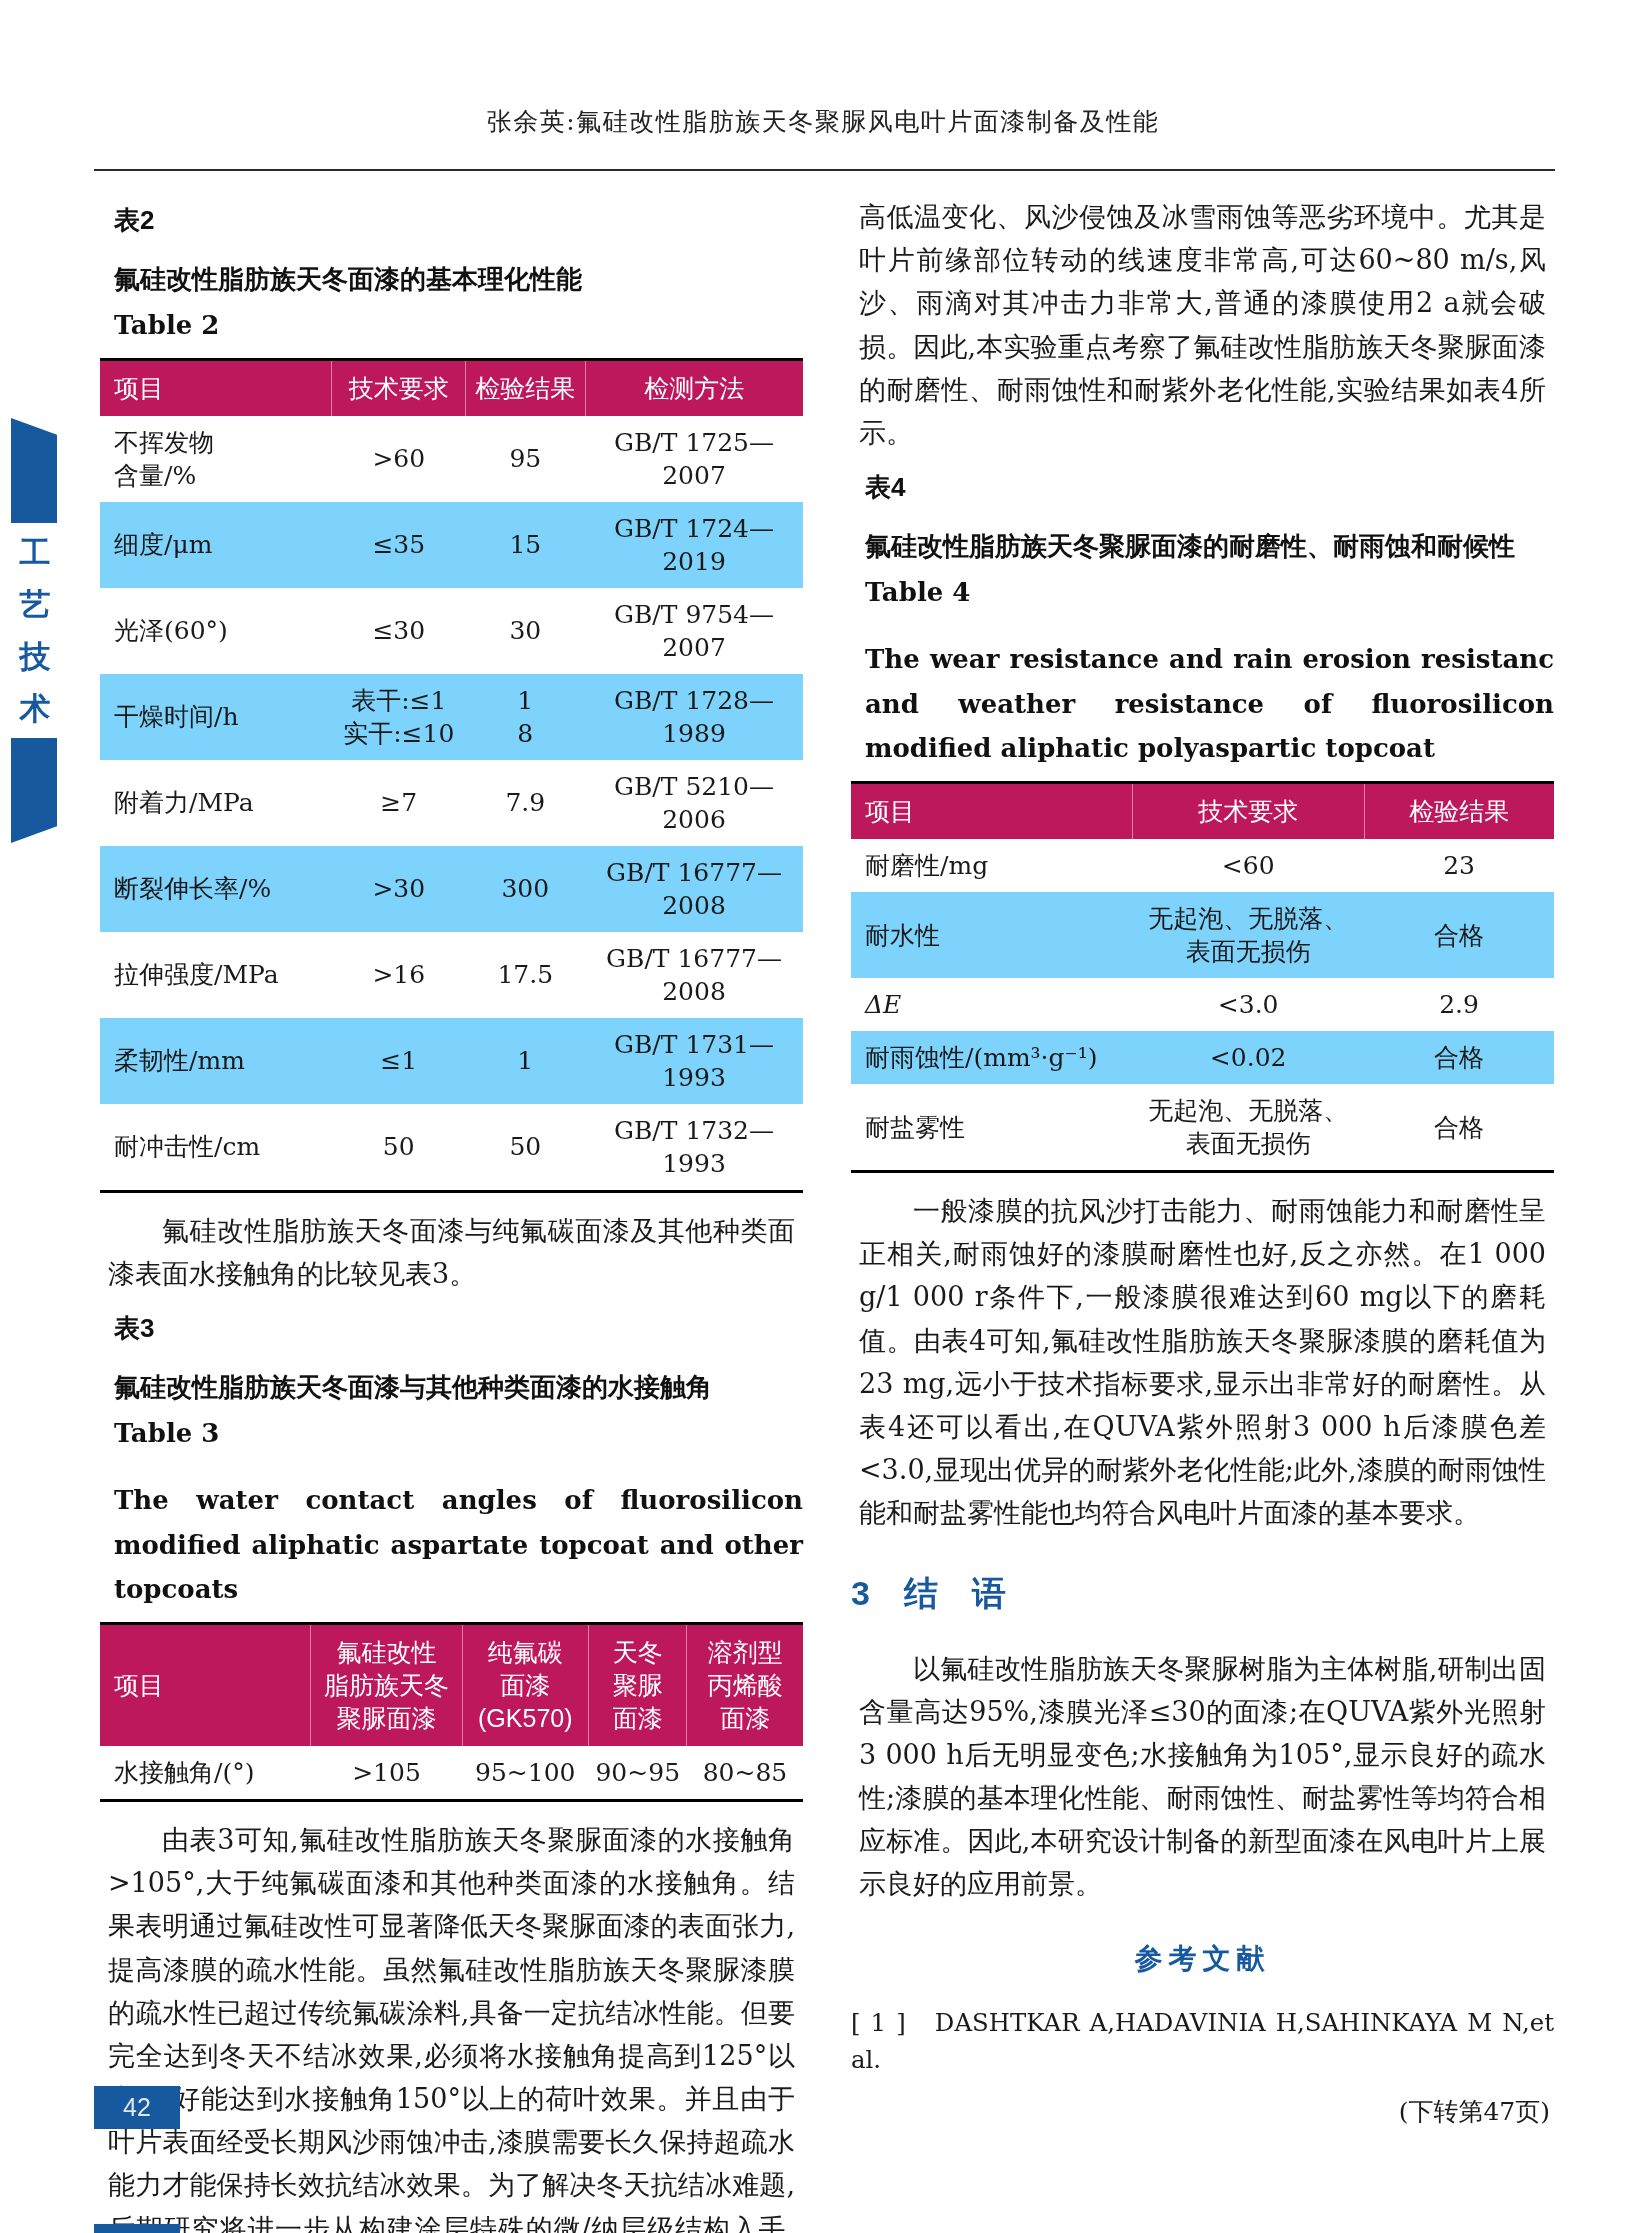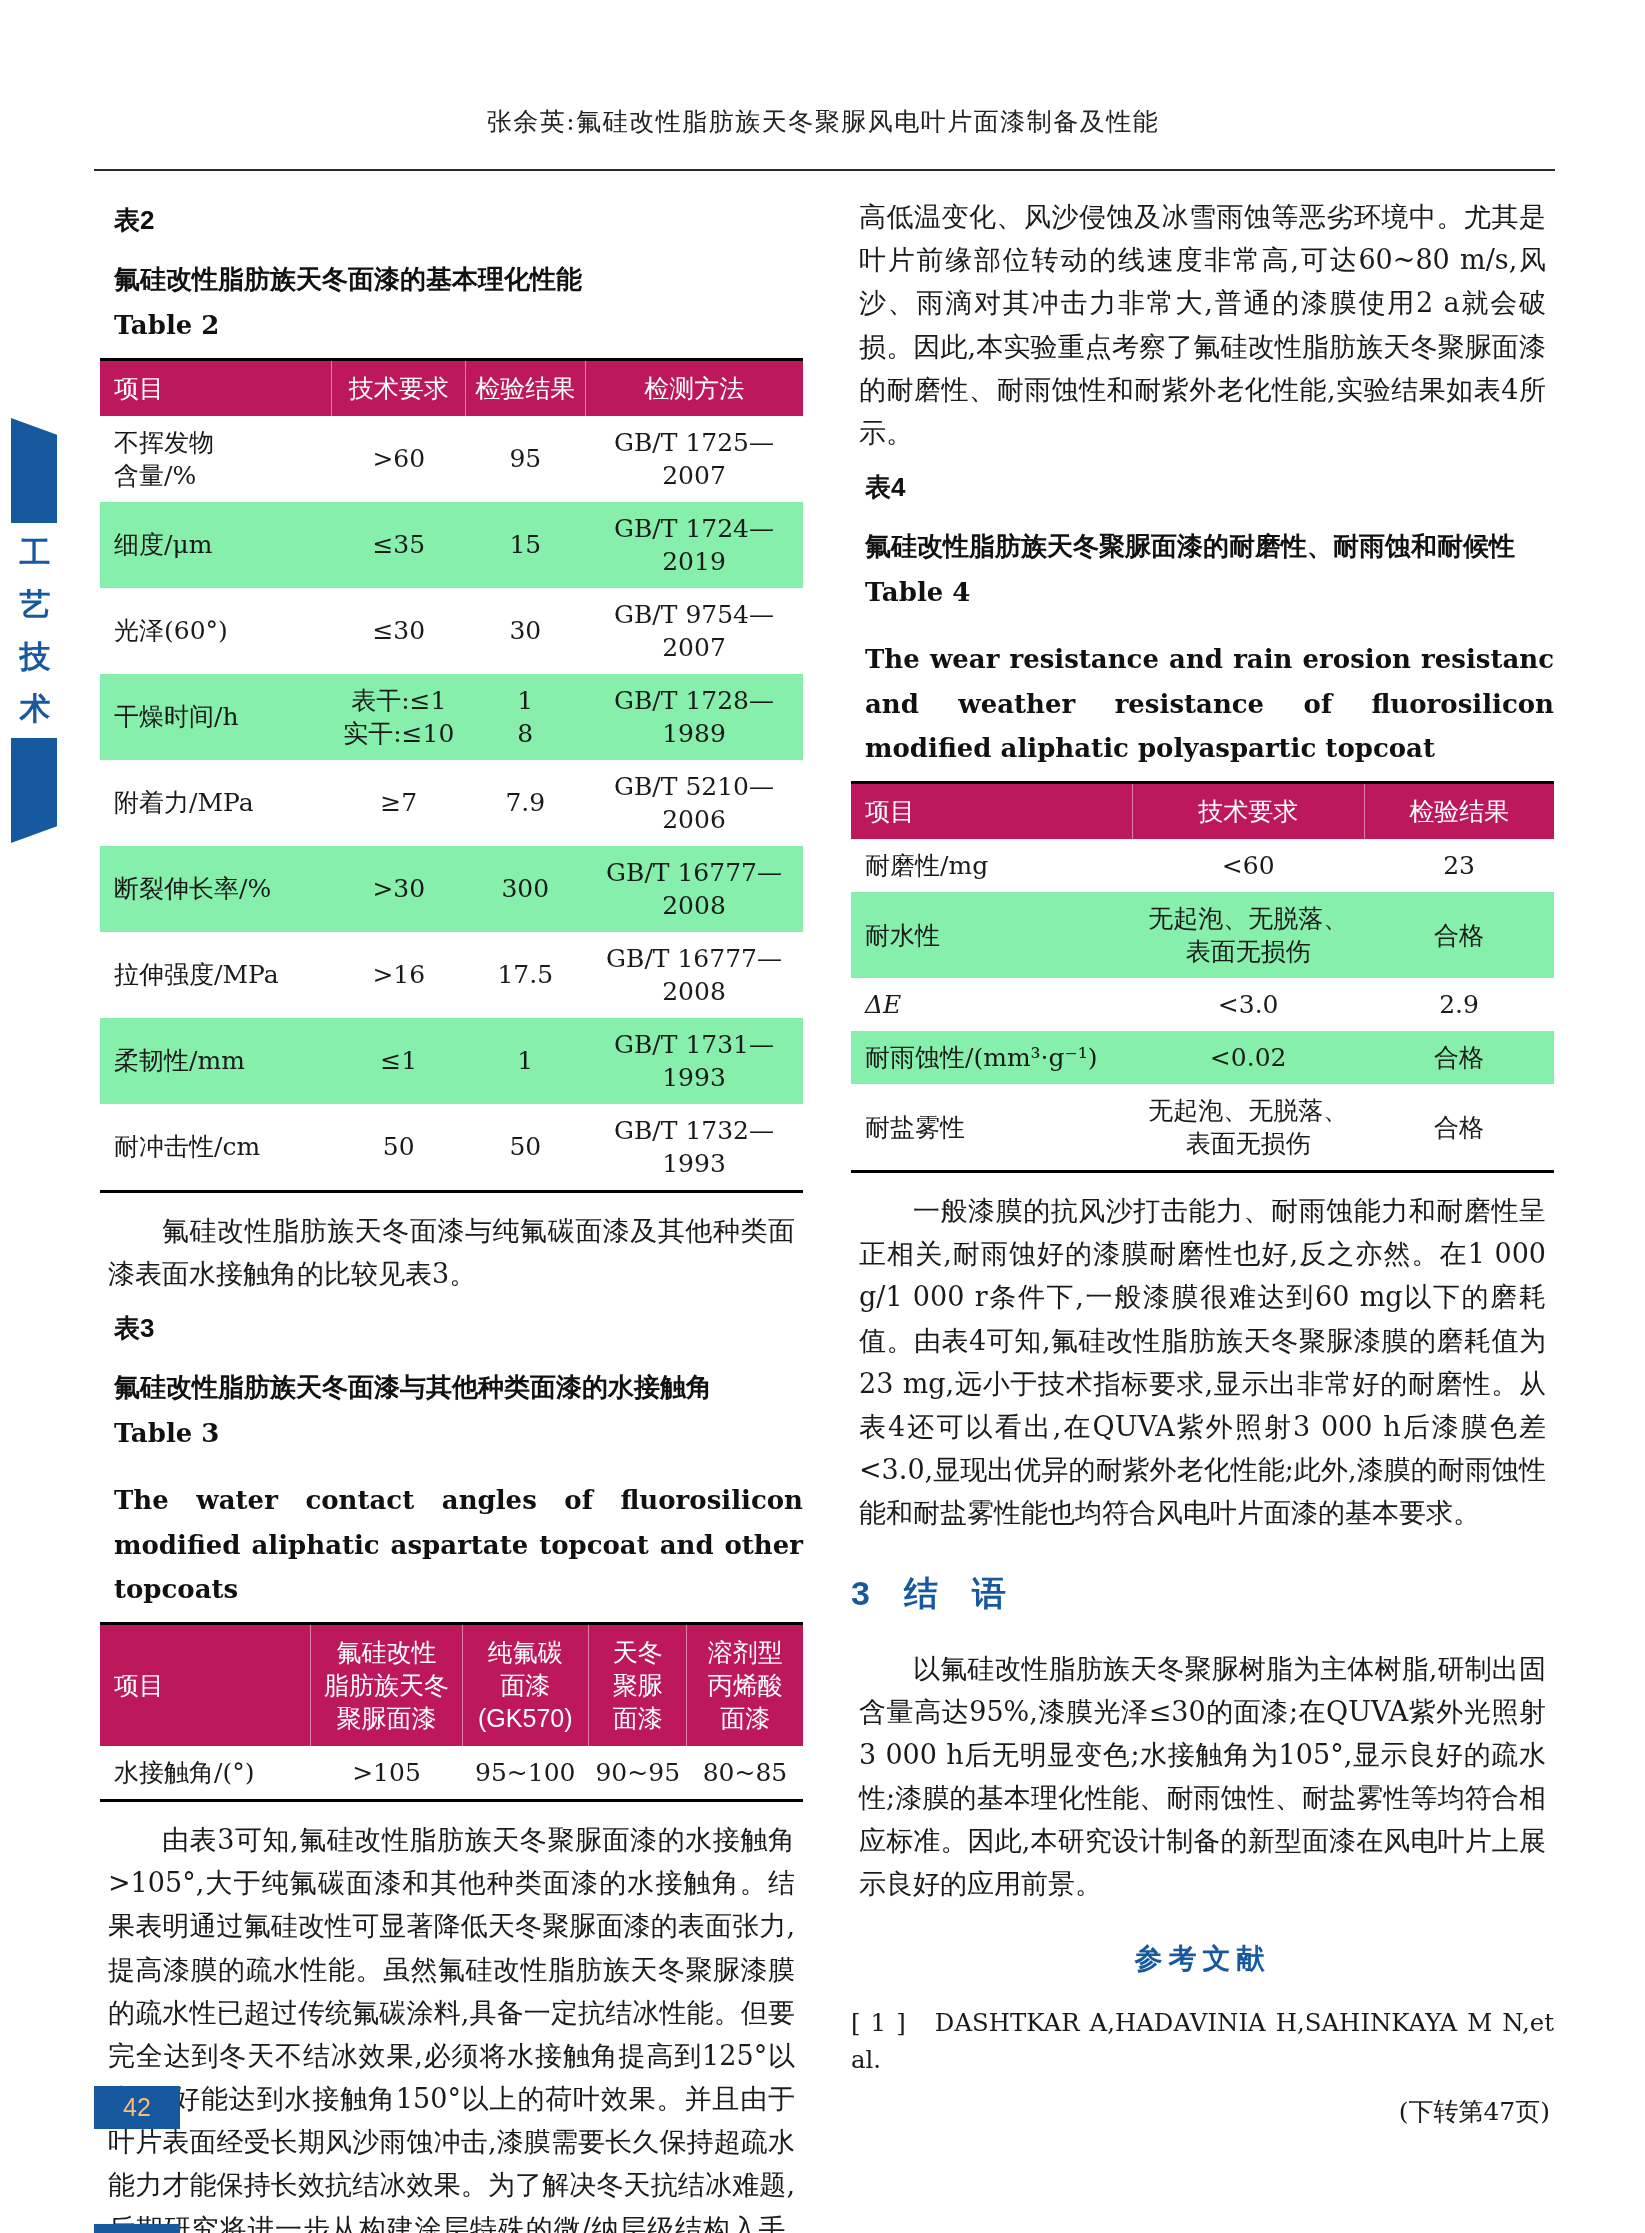--- a/index.html
+++ b/index.html
@@ -47,42 +47,42 @@
     border-top:3px solid #000;border-bottom:3px solid #000;
     font-size:25px;line-height:1.32;
   }
   table.dtable thead th{
     background:#be185d;color:#ffffff;font-family:"Liberation Sans",sans-serif;
     font-weight:500;padding:11px 6px;text-align:center;vertical-align:middle;
   }
   table.dtable thead th:not(:first-child){border-left:1px solid rgba(255,255,255,.45);}
   table.dtable th.c-item,table.dtable td.c-item{text-align:left;padding-left:14px;}
   table.dtable tbody td{padding:10px 5px;text-align:center;vertical-align:middle;}
-  tr.shade{background:#86efac;}
+  tr.shade{background:#7dd3fc;}
   .pre{white-space:pre-line;}
   .em-it{font-style:italic;}
 
   .sec-sub{
     color:#17599f;font-family:"Liberation Sans",sans-serif;font-weight:700;
     font-size:27px;margin:26px 0 16px;
   }
   .sec-main{
     color:#17599f;font-family:"Liberation Sans",sans-serif;font-weight:700;
     font-size:34px;margin:36px 0 30px;
   }
   .refs-heading{
     color:#17599f;font-family:"Liberation Sans",sans-serif;font-weight:700;
     font-size:28px;text-align:center;letter-spacing:6px;margin:34px 0 26px;
   }
   .ref-line{font-size:24.4px;line-height:1.55;margin:0;text-align:justify;}
   .continuation{text-align:right;font-size:25px;margin-top:16px;padding-right:4px;}
 
   .page-num-box{
     position:absolute;left:94px;top:2086px;width:86px;height:43px;background:#17599f;
-    color:#fdba74;display:flex;align-items:center;justify-content:center;
+    color:#e5e5e5;display:flex;align-items:center;justify-content:center;
     font-family:"Liberation Sans",sans-serif;font-size:25px;
   }
   .bottom-sliver{position:absolute;left:94px;top:2224px;width:86px;height:10px;background:#17599f;}
 </style>
 </head>
 <body>
 
 <div>
 
   <div class="running-head">张余英:氟硅改性脂肪族天冬聚脲风电叶片面漆制备及性能</div>

